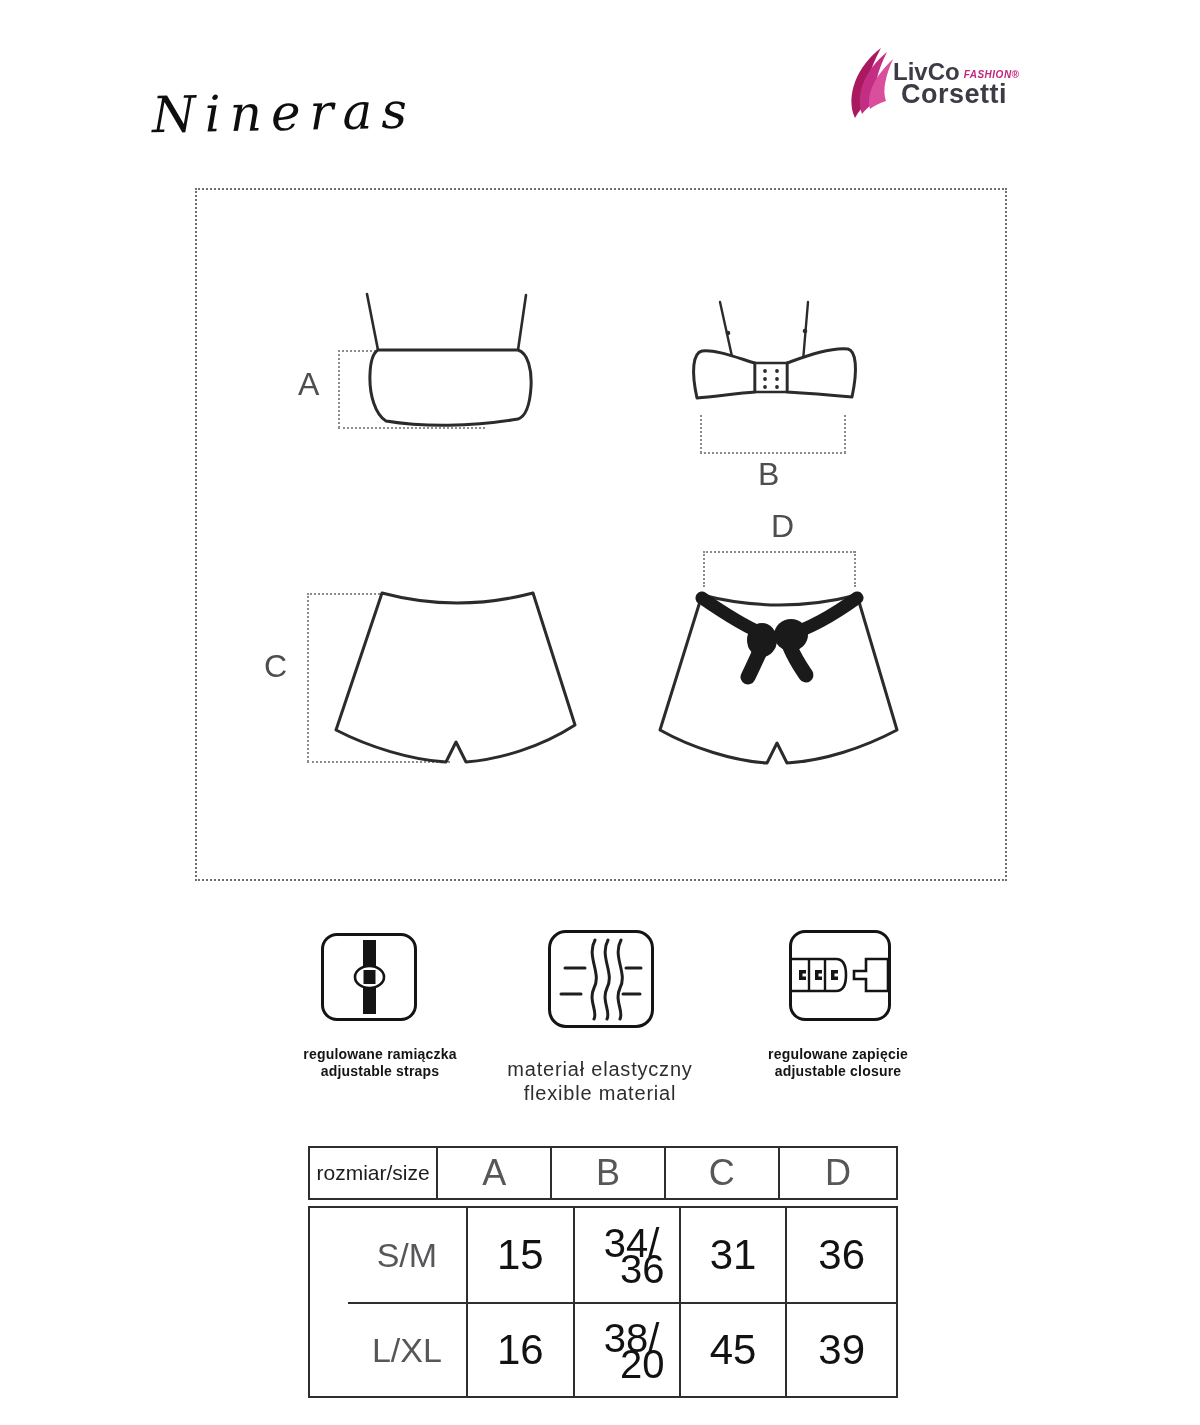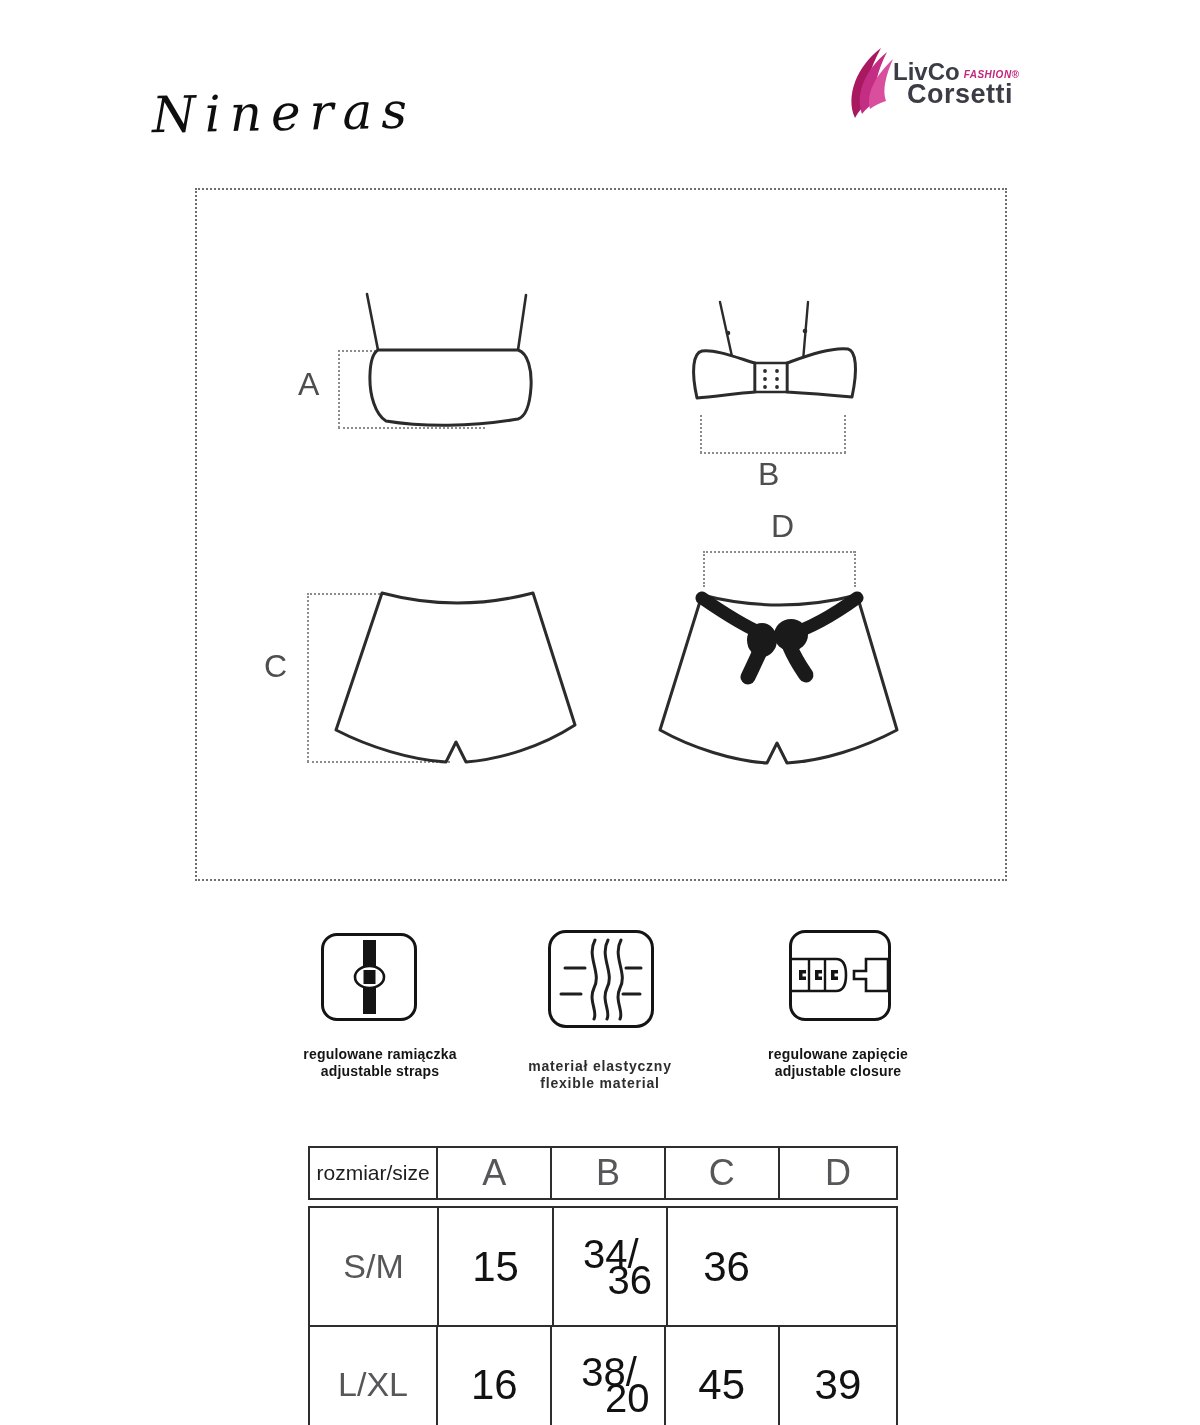--- a/index.html
+++ b/index.html
@@ -8,43 +8,43 @@
   .abs{position:absolute;}
   
   .script-logo{left:152px;top:84px;font-family:"DejaVu Serif",serif;font-style:italic;
     font-size:50px;letter-spacing:9px;color:#0e0e0e;transform:rotate(-1deg);}
   
   .brand{left:845px;top:42px;width:180px;height:80px;}
   .brand-swoosh{position:absolute;left:0;top:2px;}
   .brand-text{position:absolute;left:48px;top:18px;line-height:1;white-space:nowrap;}
   .brand-l1{font-size:24px;font-weight:bold;color:#3c3c46;letter-spacing:0;}
   .brand-l1 .fashion{font-size:10px;font-weight:bold;font-style:italic;color:#c2267c;margin-left:4px;vertical-align:2px;letter-spacing:.5px;}
-  .brand-l2{font-size:27px;font-weight:bold;color:#3c3c46;margin-top:-3px;margin-left:14px;letter-spacing:.5px;}
+  .brand-l2{font-size:27px;font-weight:bold;color:#3c3c46;margin-top:-3px;margin-left:8px;letter-spacing:.5px;}
   
   .diagram-frame{left:195px;top:188px;width:808px;height:689px;border:2px dotted #6f6f6f;}
   .dot-h{position:absolute;border-top:2px dotted #8c8c8c;height:0;}
   .dot-v{position:absolute;border-left:2px dotted #8c8c8c;width:0;}
   .measure-label{position:absolute;font-size:32px;color:#4e4e4e;letter-spacing:1px;}
   svg{display:block;}
   
   .feat-icon{border:3.5px solid #141414;border-radius:16px;background:#fff;}
   .caption{position:absolute;text-align:center;line-height:1.18;color:#141414;}
   .caption.bold{font-weight:bold;font-size:14px;letter-spacing:.2px;}
-  .caption.reg{font-weight:bold;font-size:14px;color:#2e2e2e;letter-spacing:.8px;}
+  .caption.reg{font-weight:normal;font-size:20px;color:#2e2e2e;letter-spacing:.8px;}
   
   .tbl{left:308px;top:1146px;width:590px;}
   .trow{display:flex;box-sizing:border-box;}
   .thead{border:2px solid #2e2e2e;height:54px;}
   .tbody{border:2px solid #2e2e2e;margin-top:6px;}
   .cell{box-sizing:border-box;display:flex;align-items:center;justify-content:center;border-right:2px solid #2e2e2e;}
   .cell:last-child{border-right:none;}
   .c0{width:129px;} .c1{width:115px;} .c2{width:114px;} .c3{width:115px;} .c4{width:117px;}
   .hsize{font-size:21px;color:#1d1d1d;}
   .hletter{font-size:36px;color:#57575a;}
-  .brow{height:117px;}
+  .brow{height:94px;margin-left:38px;}
   .brow+.brow{border-top:2px solid #2e2e2e;}
   .rowlabel{font-size:34px;color:#57575a;}
   .num{font-size:42px;color:#121212;}
   .split{width:100%;font-size:40px;color:#121212;}
   .split .top{display:block;text-align:left;padding-left:29px;line-height:.9;}
   .split .bot{display:block;text-align:right;padding-right:14px;line-height:.82;margin-top:-8px;}
 </style>
 </head>
 <body>
 
@@ -189,20 +189,21 @@
     <div class="tbody">
       <div class="trow brow">
         <div class="cell c0 rowlabel">S/M</div>
         <div class="cell c1 num">15</div>
         <div class="cell c2">
           <div class="split">
             <span class="top">34/</span>
             <span class="bot">36</span>
           </div>
         </div>
+        <div class="cell c3 num">31</div>
         <div class="cell c4 num">36</div>
       </div>
       <div class="trow brow">
         <div class="cell c0 rowlabel">L/XL</div>
         <div class="cell c1 num">16</div>
         <div class="cell c2">
           <div class="split">
             <span class="top">38/</span>
             <span class="bot">20</span>
           </div>

